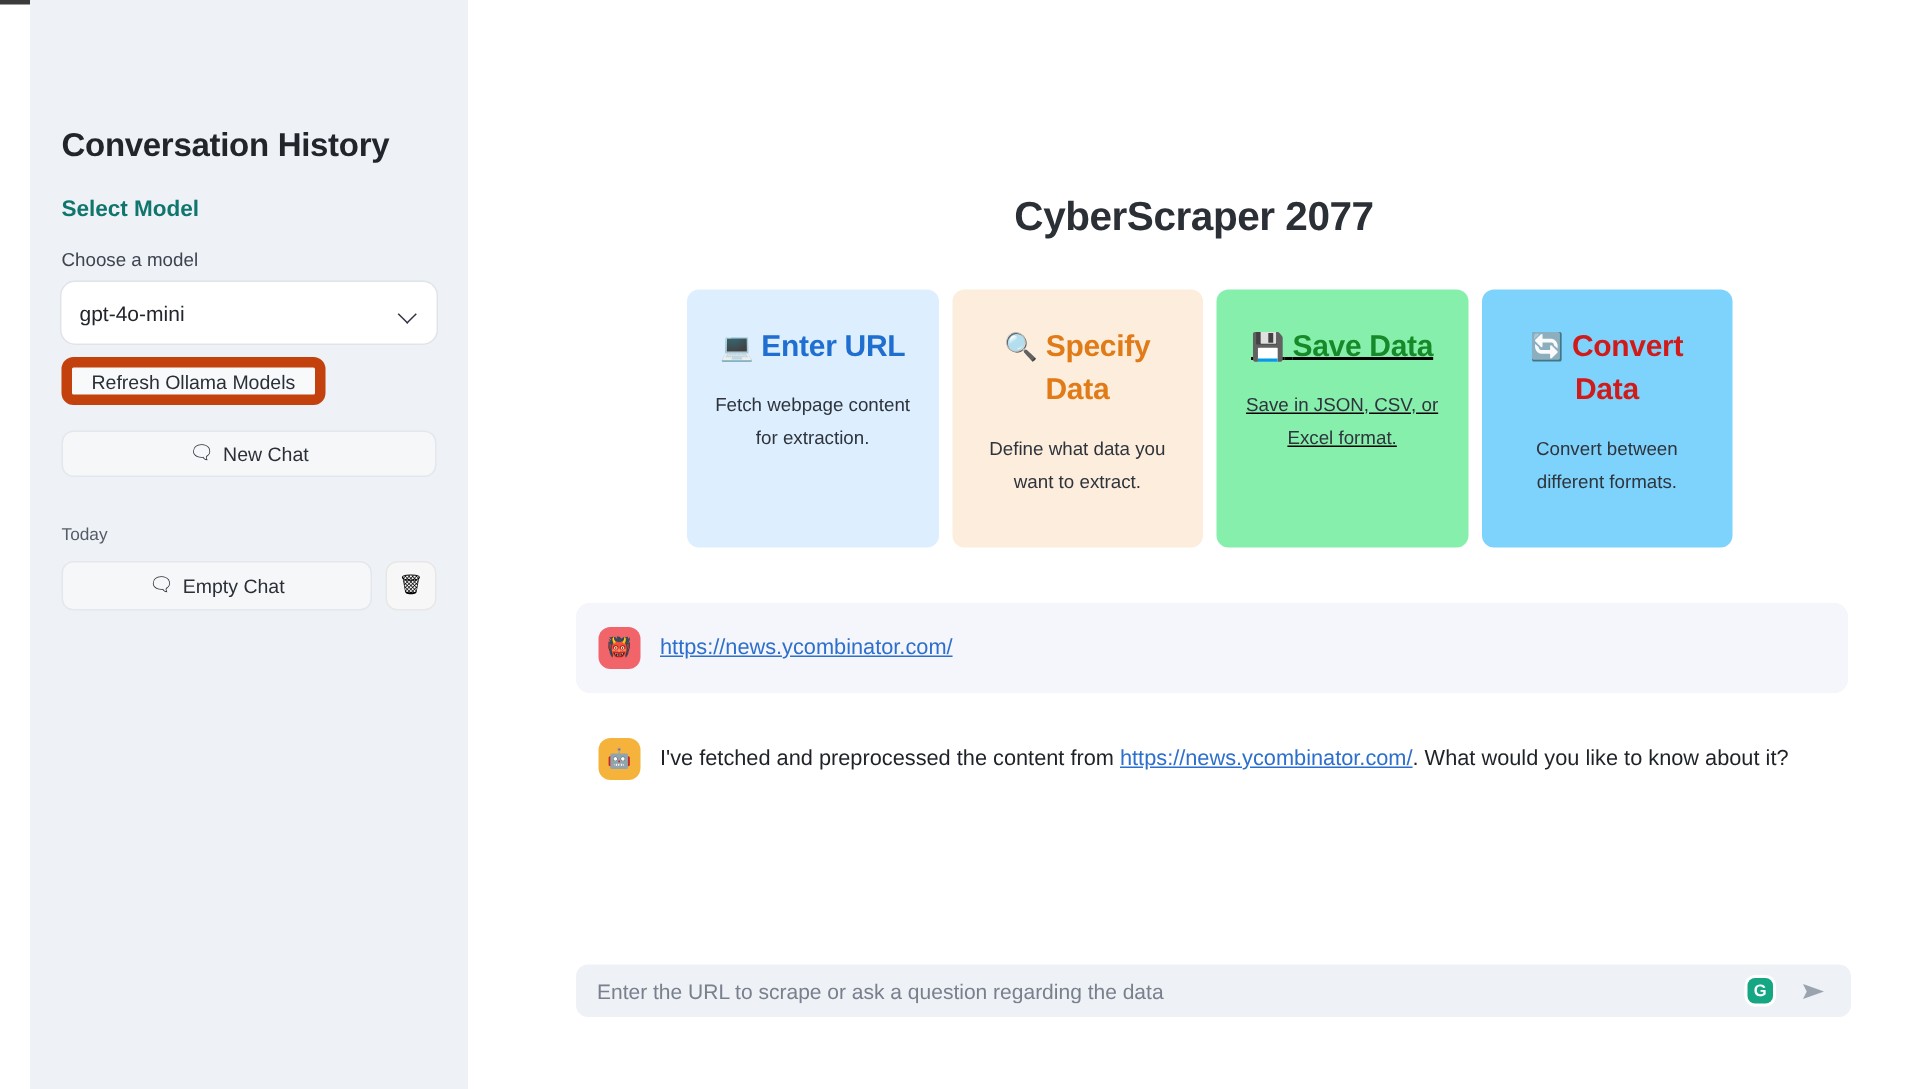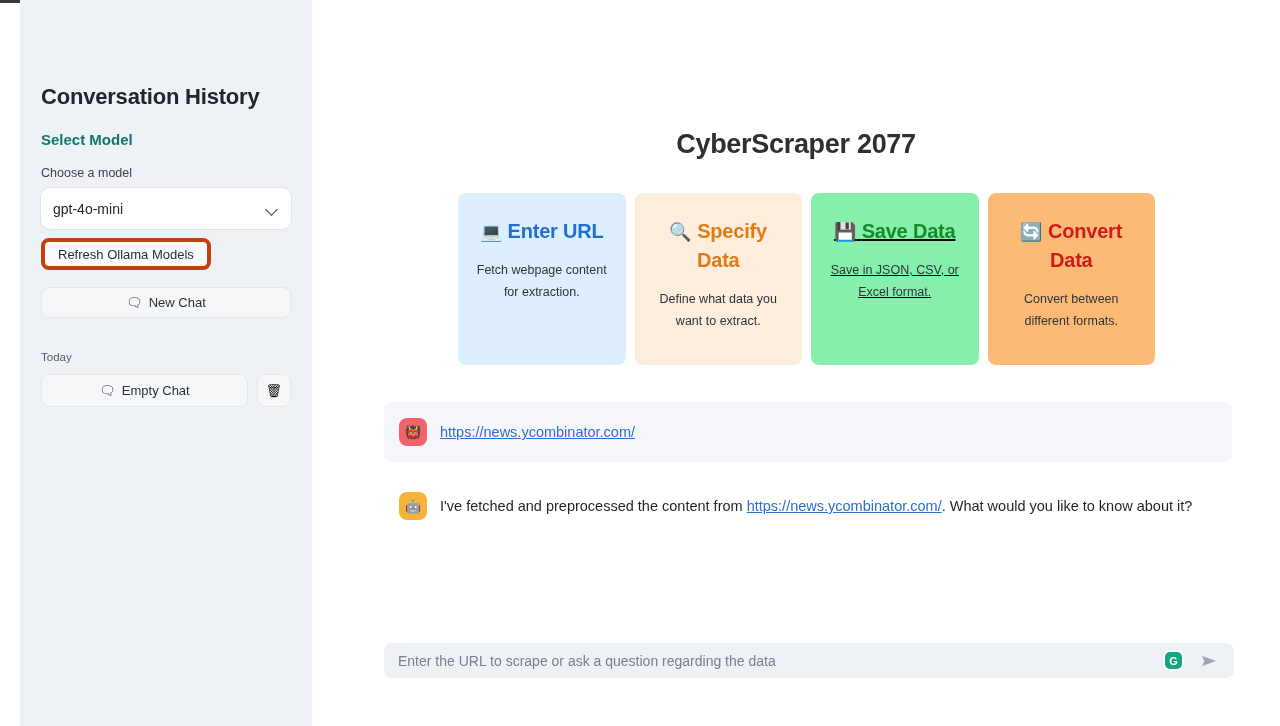--- a/index.html
+++ b/index.html
@@ -58,21 +58,21 @@
     content: ""; position: absolute; left: 2px; top: 3px;
     width: 8px; height: 8px;
     border-right: 1.8px solid #31333f;
     border-bottom: 1.8px solid #31333f;
     transform: rotate(45deg);
   }
   .btn-refresh {
     position: absolute; left: 21px; top: 238px;
     height: 32px;
     background: #f8f9fb;
-    border: 4px solid #c2410c;
+    border: 7px solid #c2410c;
     border-radius: 8px;
     display: inline-flex; align-items: center;
     padding: 0 13px;
     font-size: 13px; color: #2b3038;
     cursor: pointer;
   }
   .btn-newchat {
     position: absolute; left: 21px; top: 287px;
     width: 250px; height: 31px;
     background: #f6f7f9;
@@ -269,21 +269,21 @@
       </div>
 
       <div class="card" id="card2" style="background: #86efac; text-decoration: underline;">
         <div class="card-head" id="head2" style="color: rgb(22, 138, 40);">
           <span class="ic">💾</span>
           <span>Save Data</span>
         </div>
         <div class="card-desc">Save in JSON, CSV, or Excel format.</div>
       </div>
 
-      <div class="card" id="card3" style="background: #fdba74;">
+      <div class="card" id="card3" style="background: #7dd3fc;">
         <div class="card-head" id="head3" style="color: rgb(208, 27, 27);">
           <span class="ic">🔄</span>
           <span>Convert Data</span>
         </div>
         <div class="card-desc">Convert between different formats.</div>
       </div>
 
     </div>
 
     <div class="msg msg-user">

